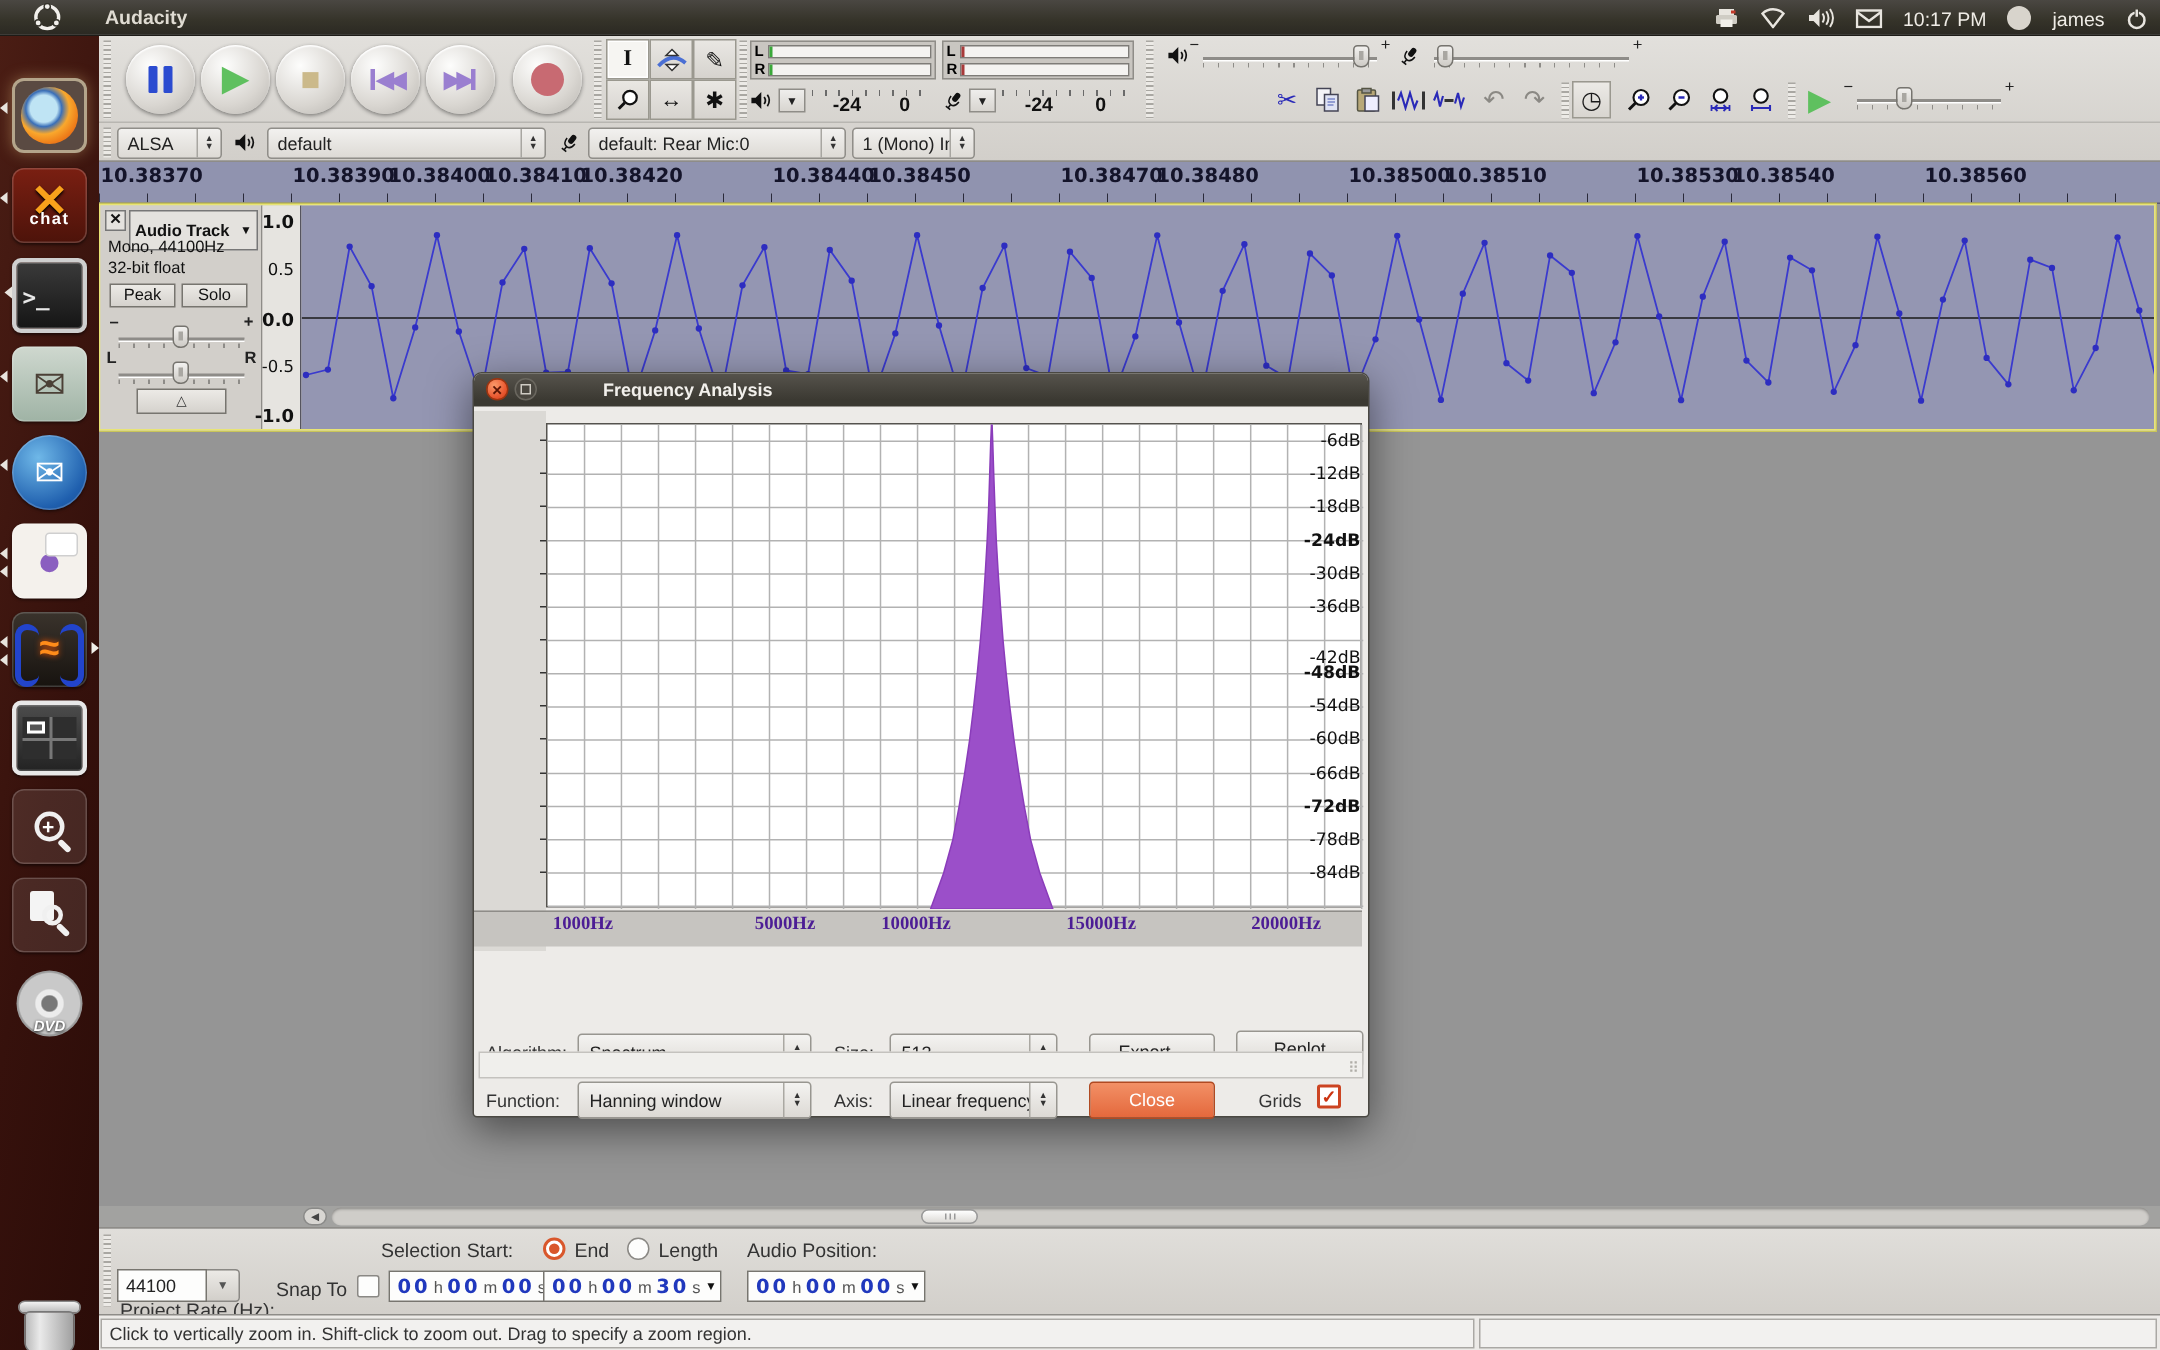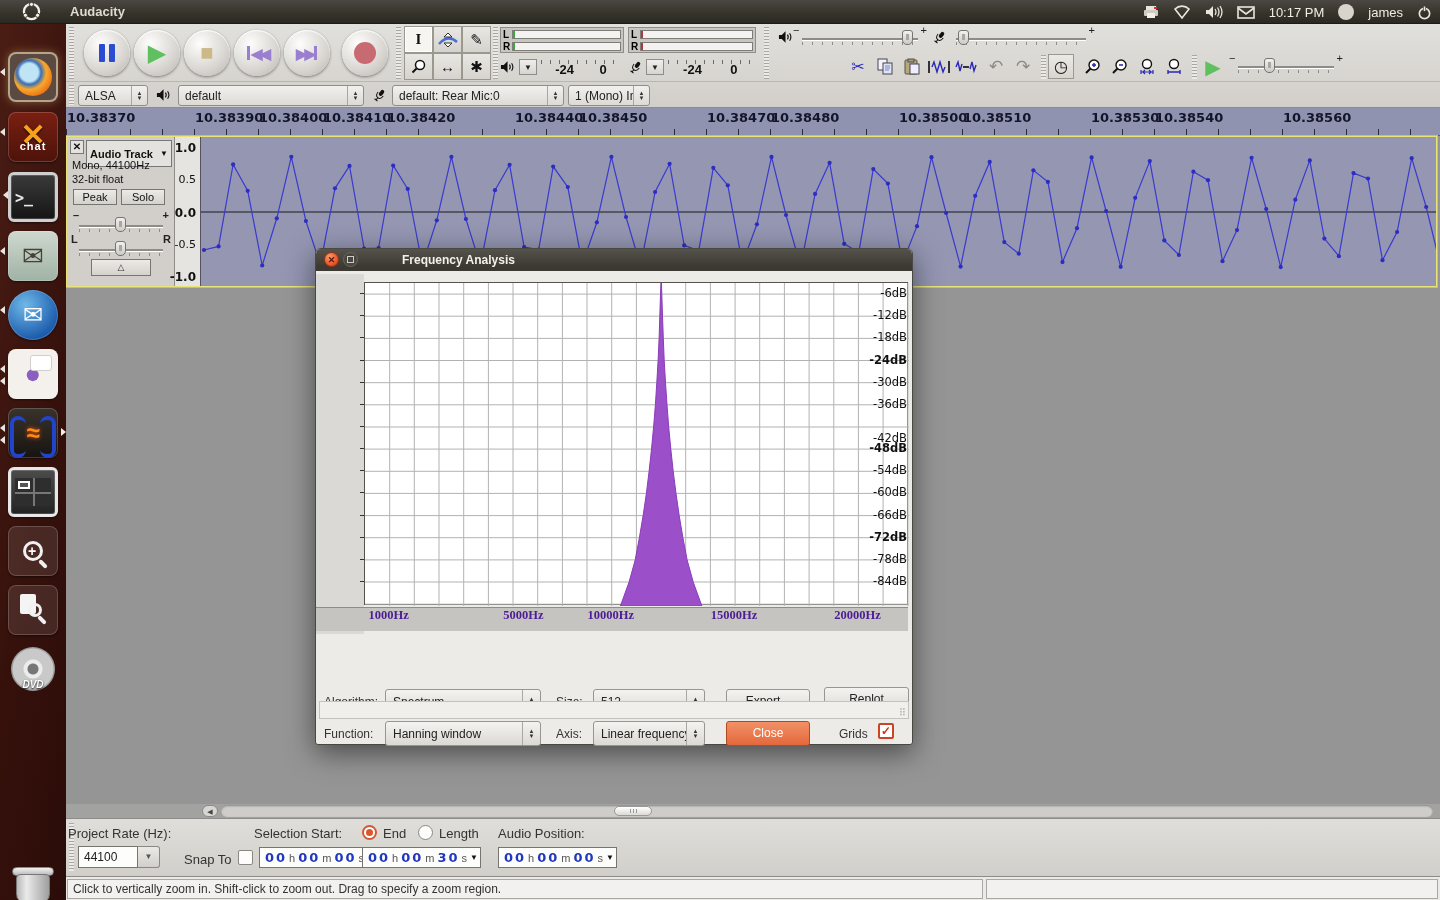--- a/index.html
+++ b/index.html
@@ -767,21 +767,21 @@
         <div class="thumb">
           <i></i>
           <i></i>
           <i></i>
         </div>
       </div>
   </div>
 
   <div id="seltb">
     <div class="grip" style="left:3px;top:4px;height:48px;"></div>
-    <span class="sl-label" style="left:2px;">Project Rate (Hz):</span>
+    <span class="sl-label" style="left:14px;margin-top:40px;">Project Rate (Hz):</span>
     <div class="ratecombo">
       <span class="rv">44100</span>
         <span class="rb">▼</span>
     </div>
     <span class="sl-label" style="left:118px;top:33px;">Snap To</span>
     <span class="checkbox" style="left:172px;top:31px;"></span>
     <span class="sl-label" style="left:188px;">Selection Start:</span>
     <span class="radio radio-on" style="left:296px;"></span>
     <span class="sl-label" style="left:317px;">End</span>
     <span class="radio" style="left:352px;"></span>

